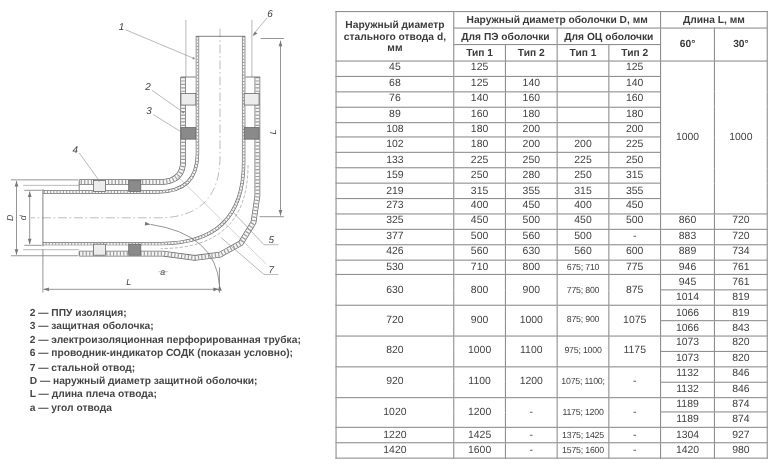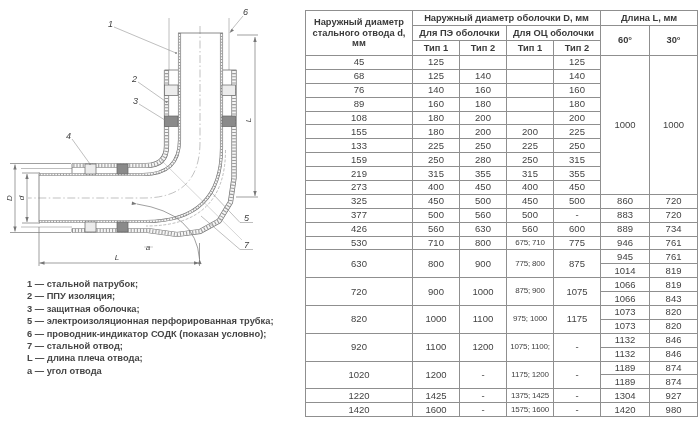--- a/index.html
+++ b/index.html
@@ -153,26 +153,26 @@
 
         <path class="hair" d="M240,222.5 H253 M240,222.5 L212,193"></path>
         <text class="lbl" x="244" y="221">5</text>
 
         <path class="hair" d="M240,249.5 H253 M240,249.5 L201,216"></path>
         <text class="lbl" x="244" y="248">7</text>
       </g>
     </svg>
 
     <div id="legend">
-      <div class="legend-item">1 — стальной патрубок;</div>
       <div class="legend-item">2 — ППУ изоляция;</div>
       <div class="legend-item">3 — защитная оболочка;</div>
-      <div class="legend-item">5 — электроизоляционная перфорированная трубка;</div>
+      <div class="legend-item">2 — электроизоляционная перфорированная трубка;</div>
       <div class="legend-item">6 — проводник-индикатор СОДК (показан условно);</div>
       <div class="legend-item">7 — стальной отвод;</div>
+      <div class="legend-item">D — наружный диаметр защитной оболочки;</div>
       <div class="legend-item">L — длина плеча отвода;</div>
       <div class="legend-item">a — угол отвода</div>
     </div>
   </div>
 
   <div id="right">
     <table>
       <colgroup>
         <col style="width:107px">
           <col style="width:47px">
@@ -233,21 +233,21 @@
             <td>180</td>
           </tr>
           <tr>
             <td>108</td>
             <td>180</td>
             <td>200</td>
             <td></td>
             <td>200</td>
           </tr>
           <tr>
-            <td>155</td>
+            <td>102</td>
             <td>180</td>
             <td>200</td>
             <td>200</td>
             <td>225</td>
           </tr>
           <tr>
             <td>133</td>
             <td>225</td>
             <td>250</td>
             <td>225</td>

